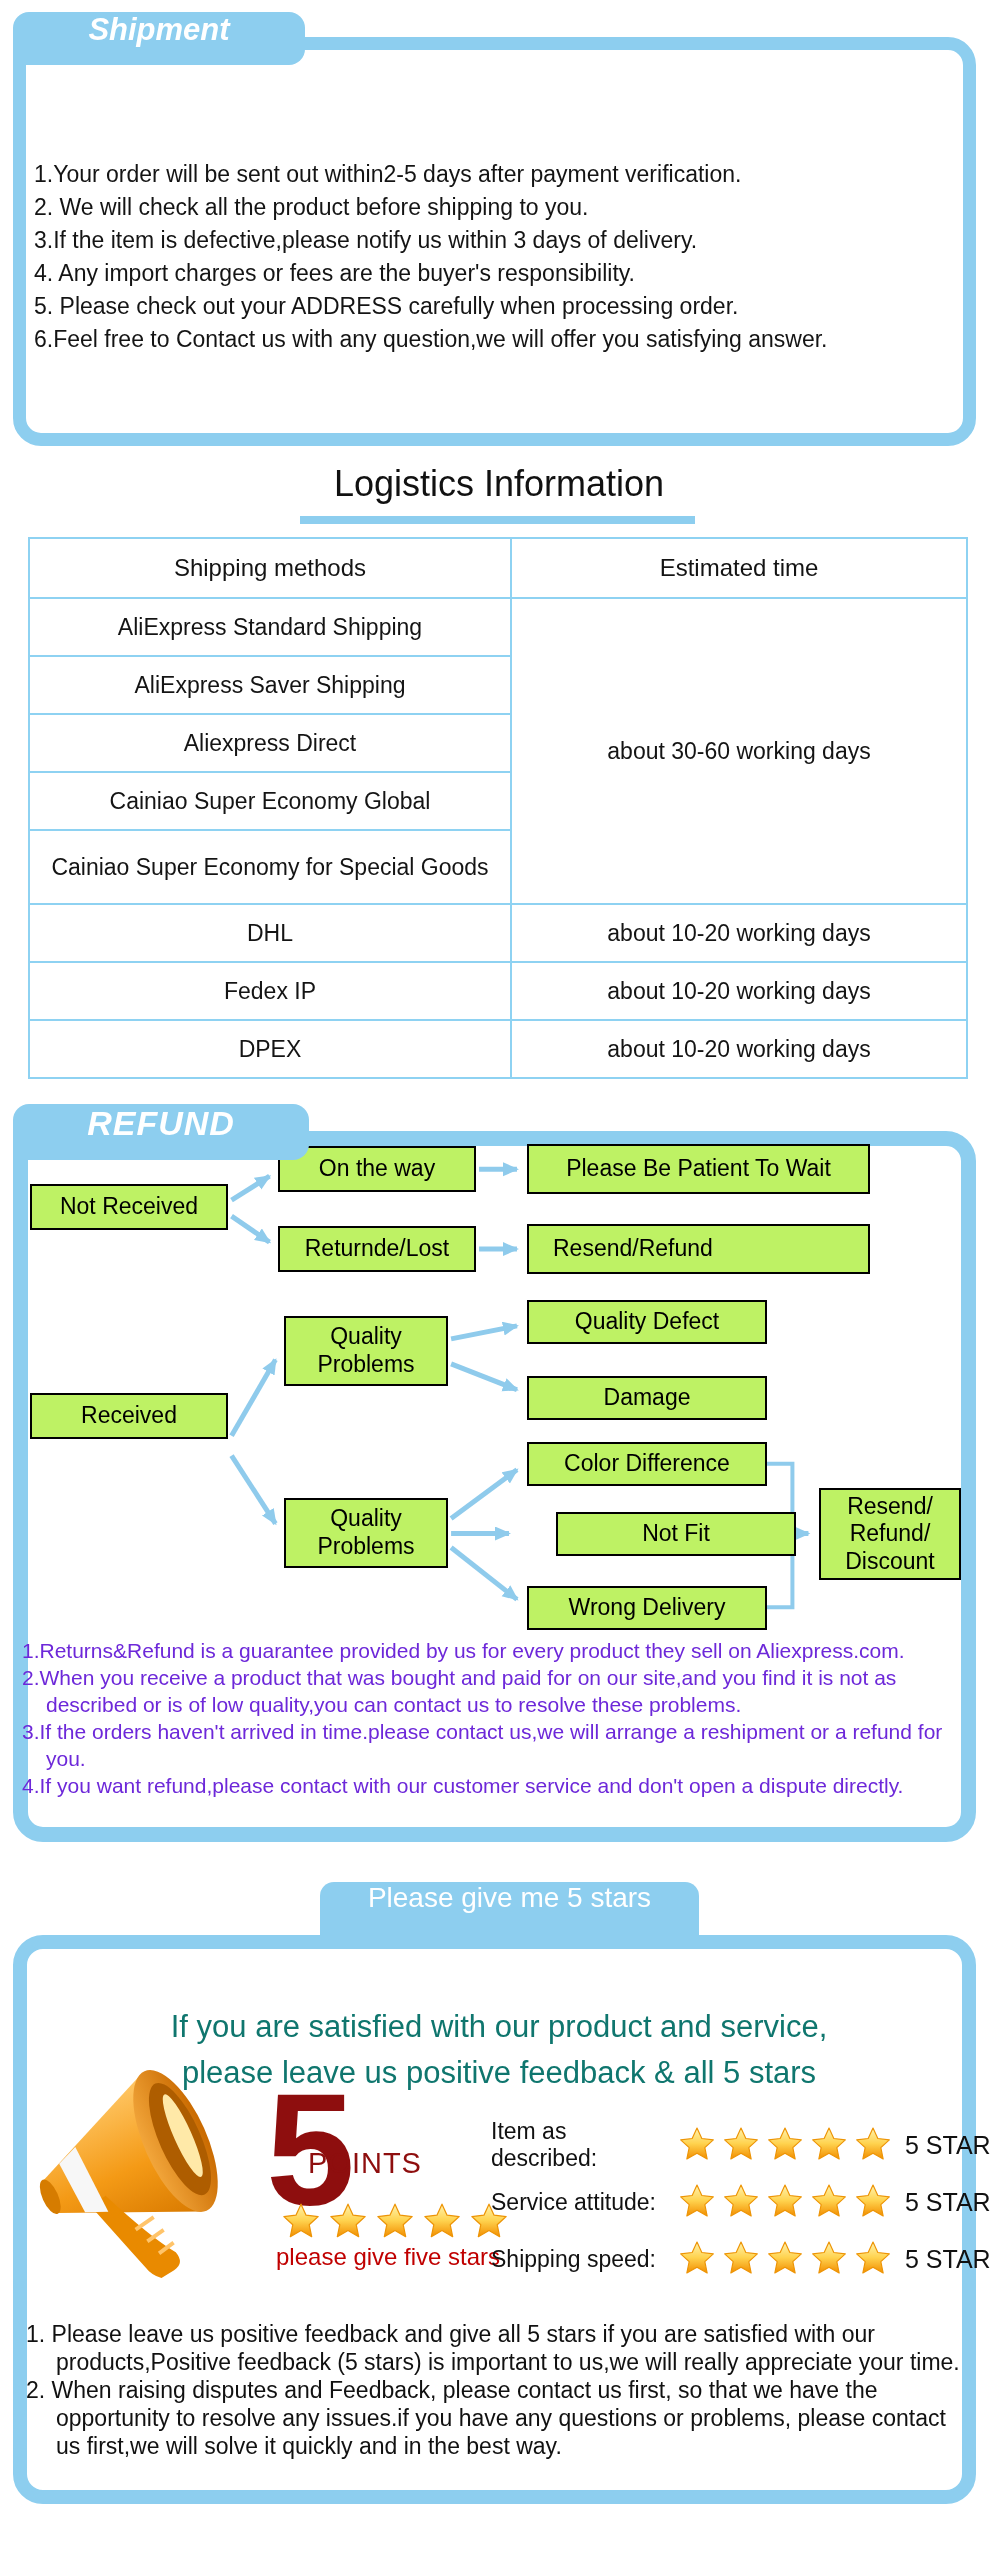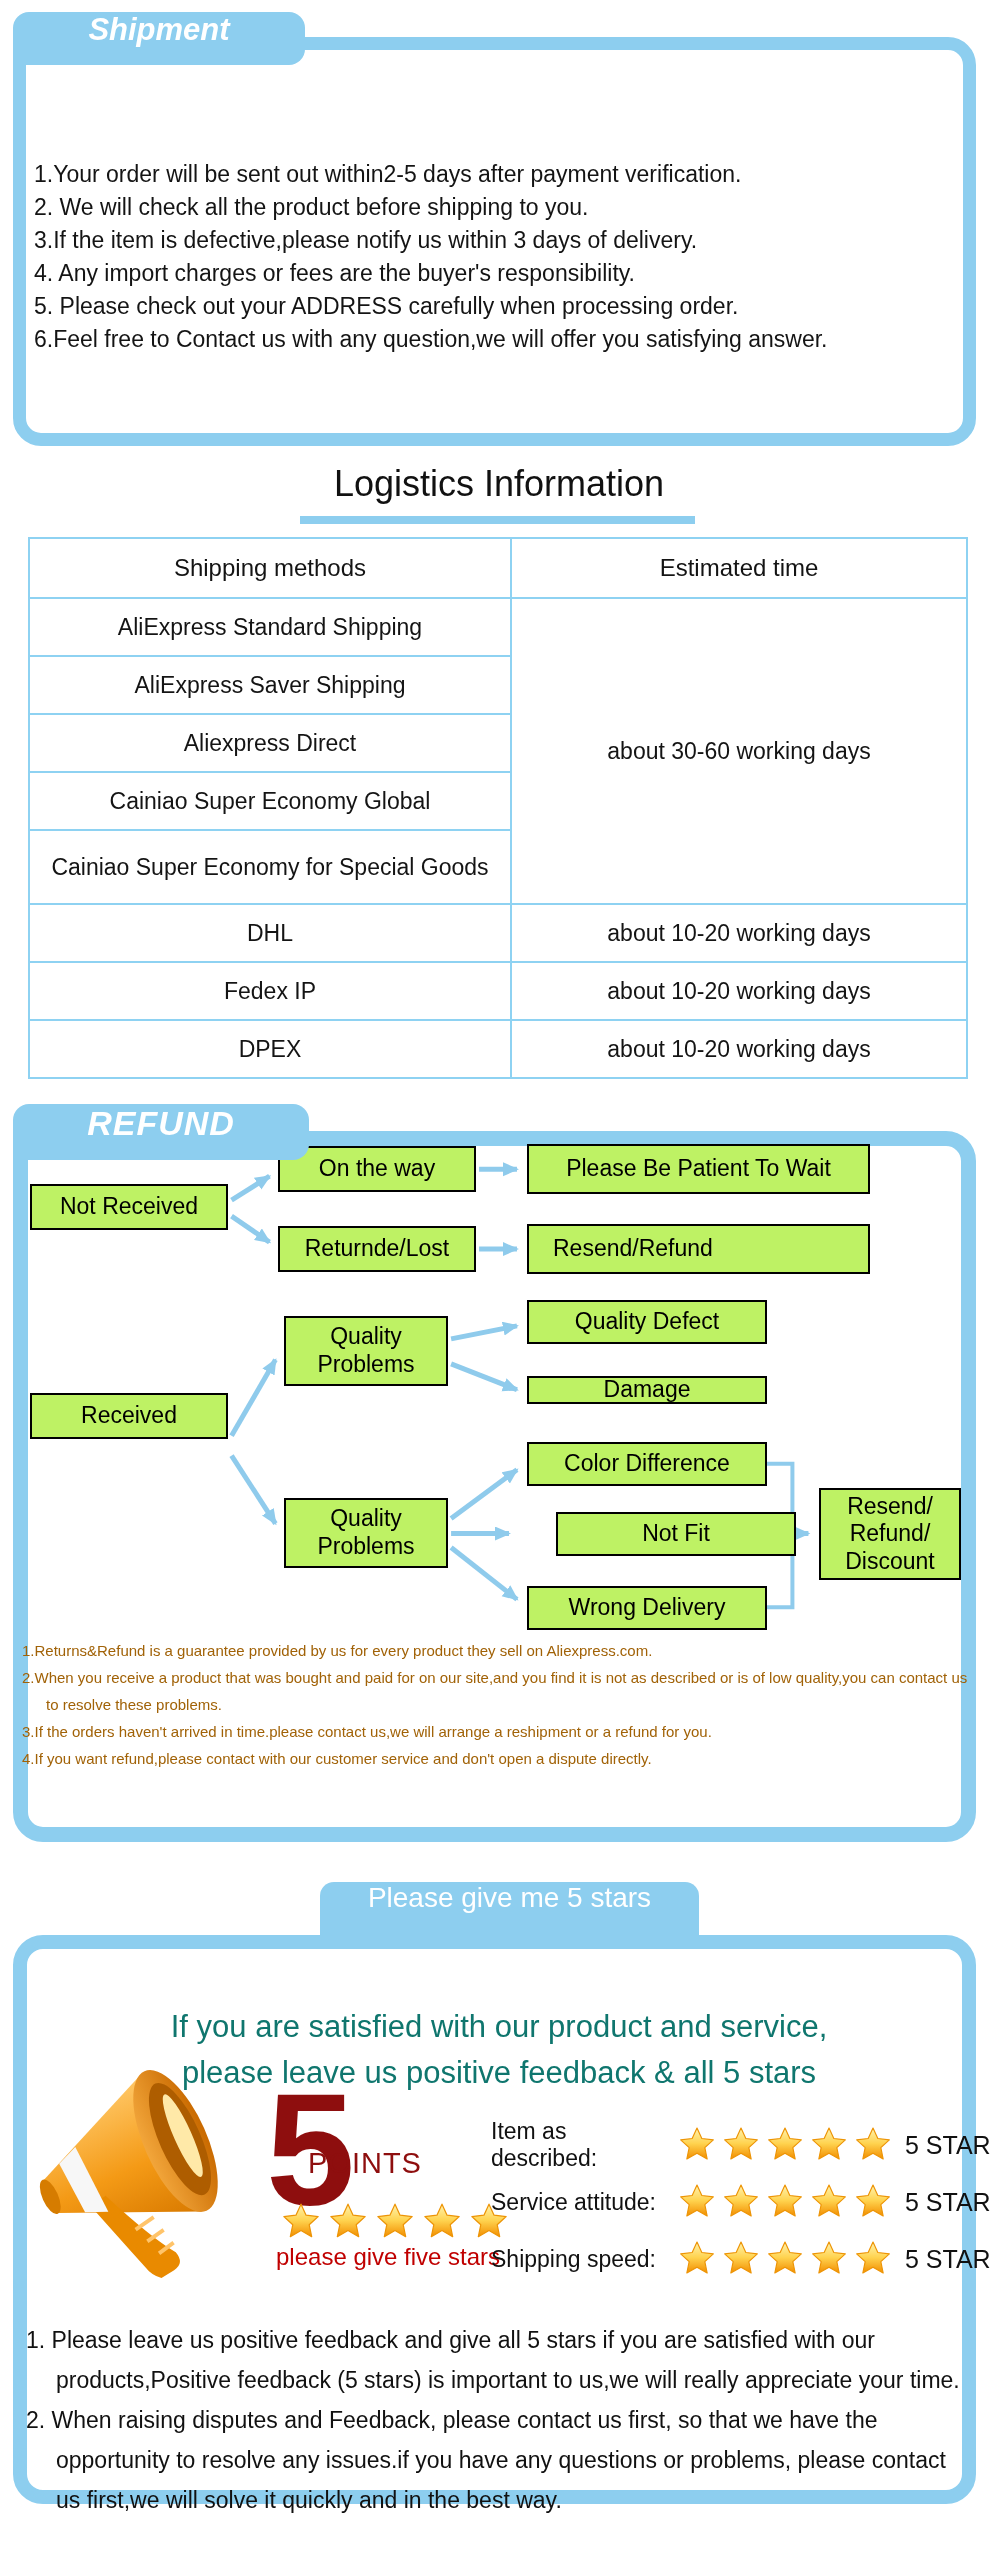--- a/index.html
+++ b/index.html
@@ -27,38 +27,38 @@
   td.t{font-size:23px;}
   
   .refund-box{left:13px;top:1131px;width:963px;height:711px;border-width:15px;border-radius:0 30px 30px 30px;}
   .refund-tab{left:13px;top:1104px;width:296px;height:56px;border-radius:16px 16px 16px 0;
     font-size:34px;font-weight:bold;font-style:italic;letter-spacing:1px;}
   .fnode{position:absolute;box-sizing:border-box;border:2px solid #000;background:#bef264;z-index:4;
     display:flex;align-items:center;justify-content:center;text-align:center;
     font-size:23px;line-height:1.2;color:#000;}
   .fnode.leftal{justify-content:flex-start;padding-left:24px;text-align:left;}
   .arrows{position:absolute;left:0;top:0;width:998px;height:2576px;z-index:3;pointer-events:none;}
-  .refund-notes{position:absolute;left:22px;top:1637px;width:955px;font-size:15px;line-height:27px;color:#a16207;}
+  .refund-notes{position:absolute;left:22px;top:1637px;width:955px;font-size:21px;line-height:27px;color:#6d28d9;}
   .refund-notes p{margin:0;padding-left:24px;text-indent:-24px;}
   
   .stars-tab{left:320px;top:1882px;width:379px;height:56px;border-radius:14px 14px 0 0;font-size:28px;}
   .stars-box{left:13px;top:1935px;width:963px;height:569px;border-width:14px;border-radius:30px;}
   .headline{position:absolute;left:0;right:0;text-align:center;font-size:31px;color:#0f766e;margin-top:44px;}
   .big5{position:absolute;left:266px;top:2069px;font-size:160px;font-weight:bold;line-height:1;
     color:#8E0E0E;z-index:6;}
   .points{position:absolute;left:308px;top:2147px;font-size:29px;color:#8E0E0E;z-index:7;letter-spacing:1px;}
   .givefive{position:absolute;left:276px;top:2243px;font-size:24px;color:#C00000;z-index:6;}
   .starrow{position:absolute;display:flex;align-items:center;gap:5px;z-index:6;}
   .star{width:42px;height:42px;display:block;}
   .rating{position:absolute;left:491px;height:44px;display:flex;align-items:center;z-index:6;}
   .rating .lbl{width:186px;font-size:23px;color:#111;}
   .rating .stars{display:flex;gap:4px;}
   .rating .star{width:40px;height:40px;}
   .rating .val{margin-left:12px;font-size:25px;color:#111;}
-  .fb-notes{position:absolute;left:26px;top:2320px;width:945px;font-size:23px;line-height:40px;color:#111;}
+  .fb-notes{position:absolute;left:26px;top:2320px;width:945px;font-size:23px;line-height:28px;color:#111;}
   .fb-notes p{margin:0;padding-left:30px;text-indent:-30px;}
   .mega{position:absolute;left:28px;top:2045px;z-index:5;}
   .hidden-defs{position:absolute;width:0;height:0;overflow:hidden;}
 </style>
 </head>
 <body>
 
 <svg class="hidden-defs" aria-hidden="true">
   <defs>
     <linearGradient id="sg" x1="0" y1="0" x2="0" y2="1">
@@ -161,21 +161,21 @@
       </g>
     </svg>
 
     <div class="fnode" style="left:30px;top:1184px;width:198px;height:46px;">Not Received</div>
     <div class="fnode" style="left:278px;top:1146px;width:198px;height:46px;">On the way</div>
     <div class="fnode" style="left:527px;top:1144px;width:343px;height:50px;">Please Be Patient To Wait</div>
     <div class="fnode" style="left:278px;top:1226px;width:198px;height:46px;">Returnde/Lost</div>
     <div class="fnode leftal" style="left:527px;top:1224px;width:343px;height:50px;">Resend/Refund</div>
     <div class="fnode" style="left:527px;top:1300px;width:240px;height:44px;">Quality Defect</div>
     <div class="fnode" style="left:284px;top:1316px;width:164px;height:70px;">Quality Problems</div>
-    <div class="fnode" style="left:527px;top:1376px;width:240px;height:28px;">Damage</div>
+    <div class="fnode" style="left:527px;top:1376px;width:240px;height:44px;">Damage</div>
     <div class="fnode" style="left:30px;top:1393px;width:198px;height:46px;">Received</div>
     <div class="fnode" style="left:527px;top:1442px;width:240px;height:44px;">Color Difference</div>
     <div class="fnode" style="left:284px;top:1498px;width:164px;height:70px;">Quality Problems</div>
     <div class="fnode" style="left:527px;top:1512px;width:240px;height:44px;margin-left:29px;">Not Fit</div>
     <div class="fnode" style="left:819px;top:1488px;width:142px;height:92px;">Resend/ Refund/ Discount</div>
     <div class="fnode" style="left:527px;top:1586px;width:240px;height:44px;">Wrong Delivery</div>
 
     <div class="refund-notes">
       <p>1.Returns&amp;Refund is a guarantee provided by us for every product they sell on Aliexpress.com.</p>
       <p>2.When you receive a product that was bought and paid for on our site,and you find it is not as described or is of low quality,you can contact us to resolve these problems.</p>

